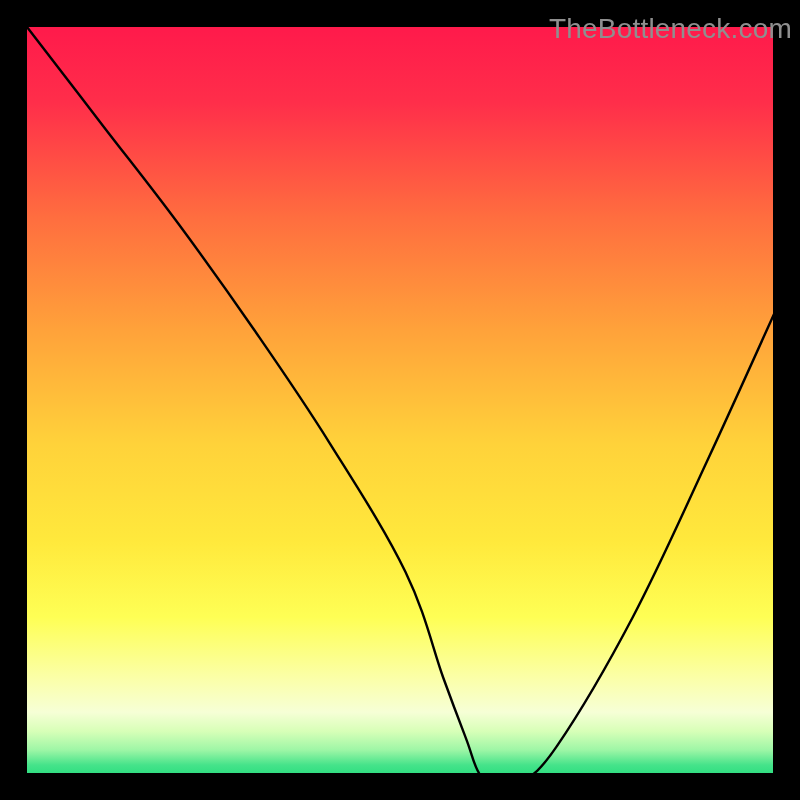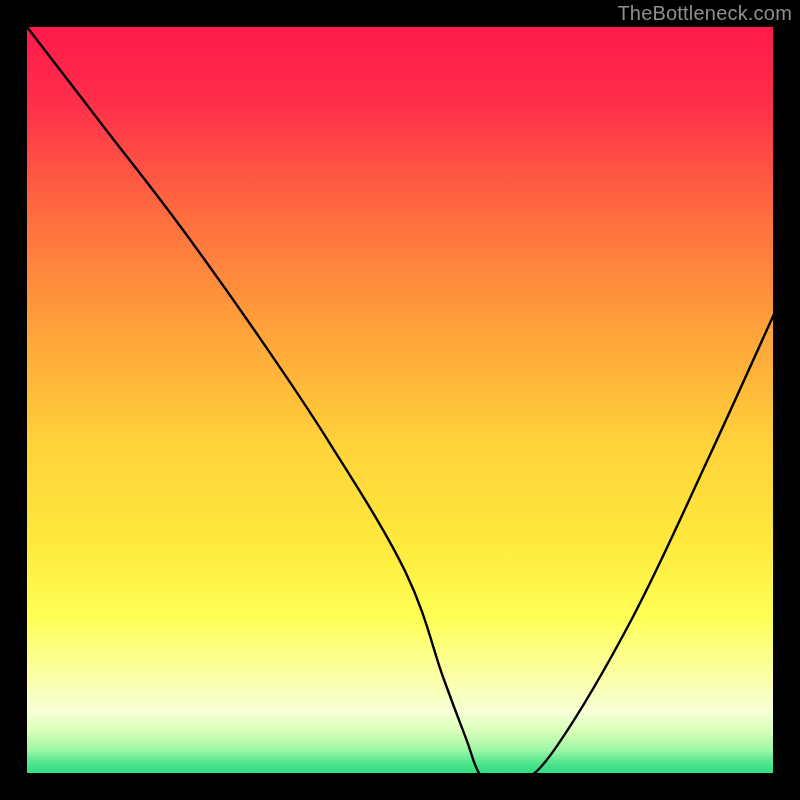--- a/index.html
+++ b/index.html
@@ -10,24 +10,24 @@
     background: #000;
     position: relative;
     font-family: Arial, Helvetica, sans-serif;
   }
   .frame {
     position: absolute;
     inset: 0;
   }
   .watermark {
     position: absolute;
-    top: 2px;
+    top: 13px;
     right: 8px;
     color: #8f8f8f;
-    font-size: 20px;
+    font-size: 28px;
     font-weight: 500;
     letter-spacing: 0.2px;
   }
   svg { display: block; }
 </style>
 </head>
 <body>
 
 <div class="frame">
   <svg id="chart-svg" width="800" height="800">

